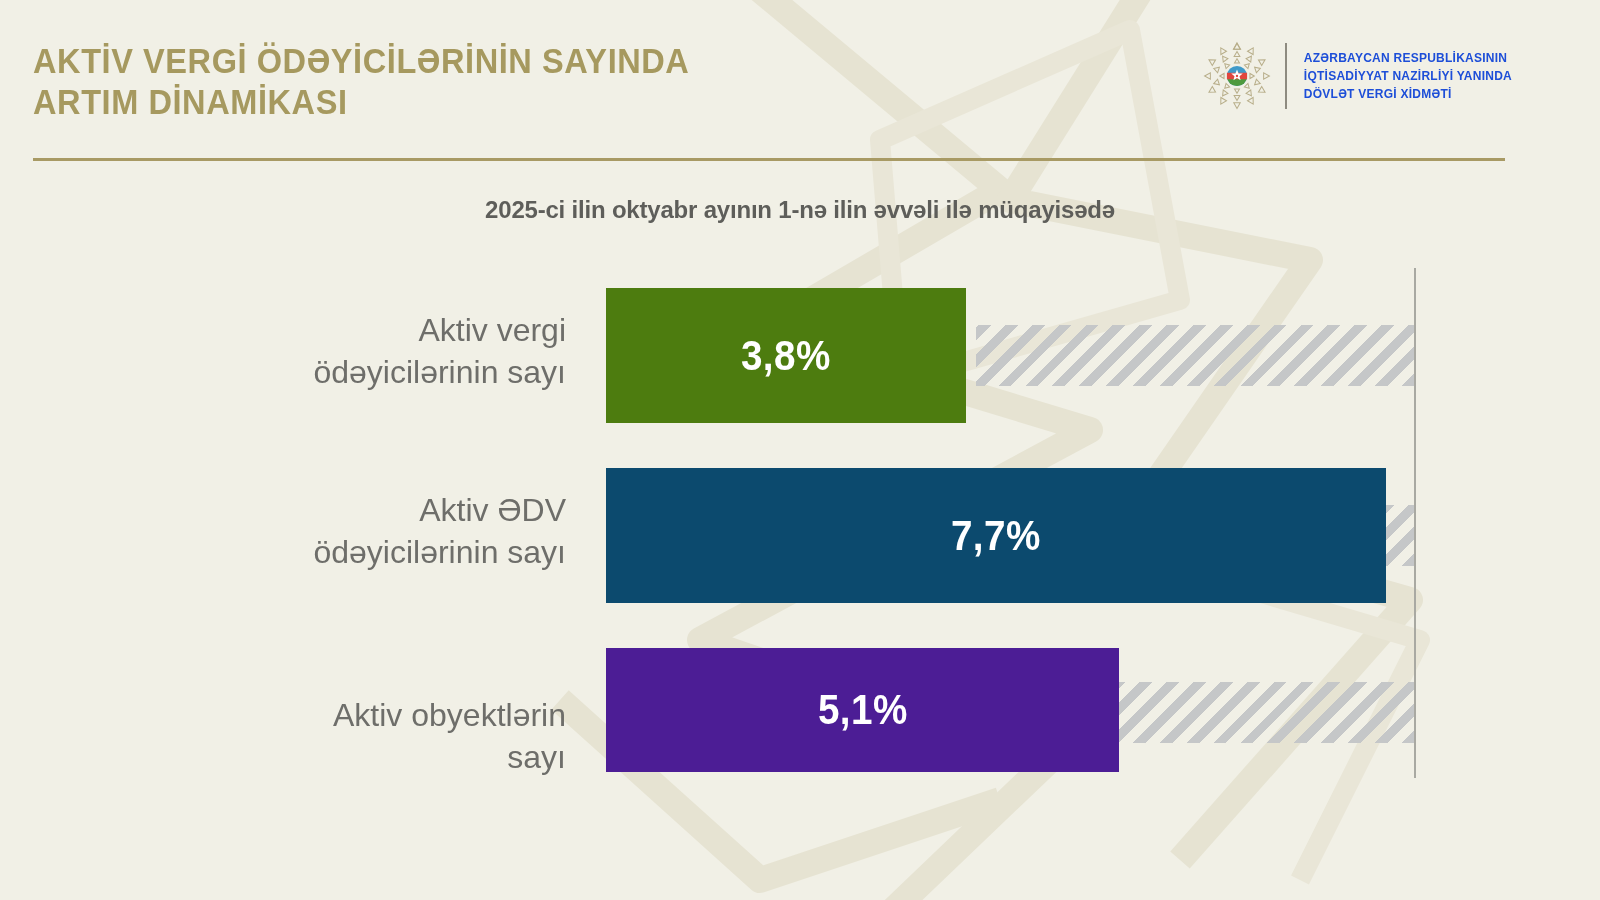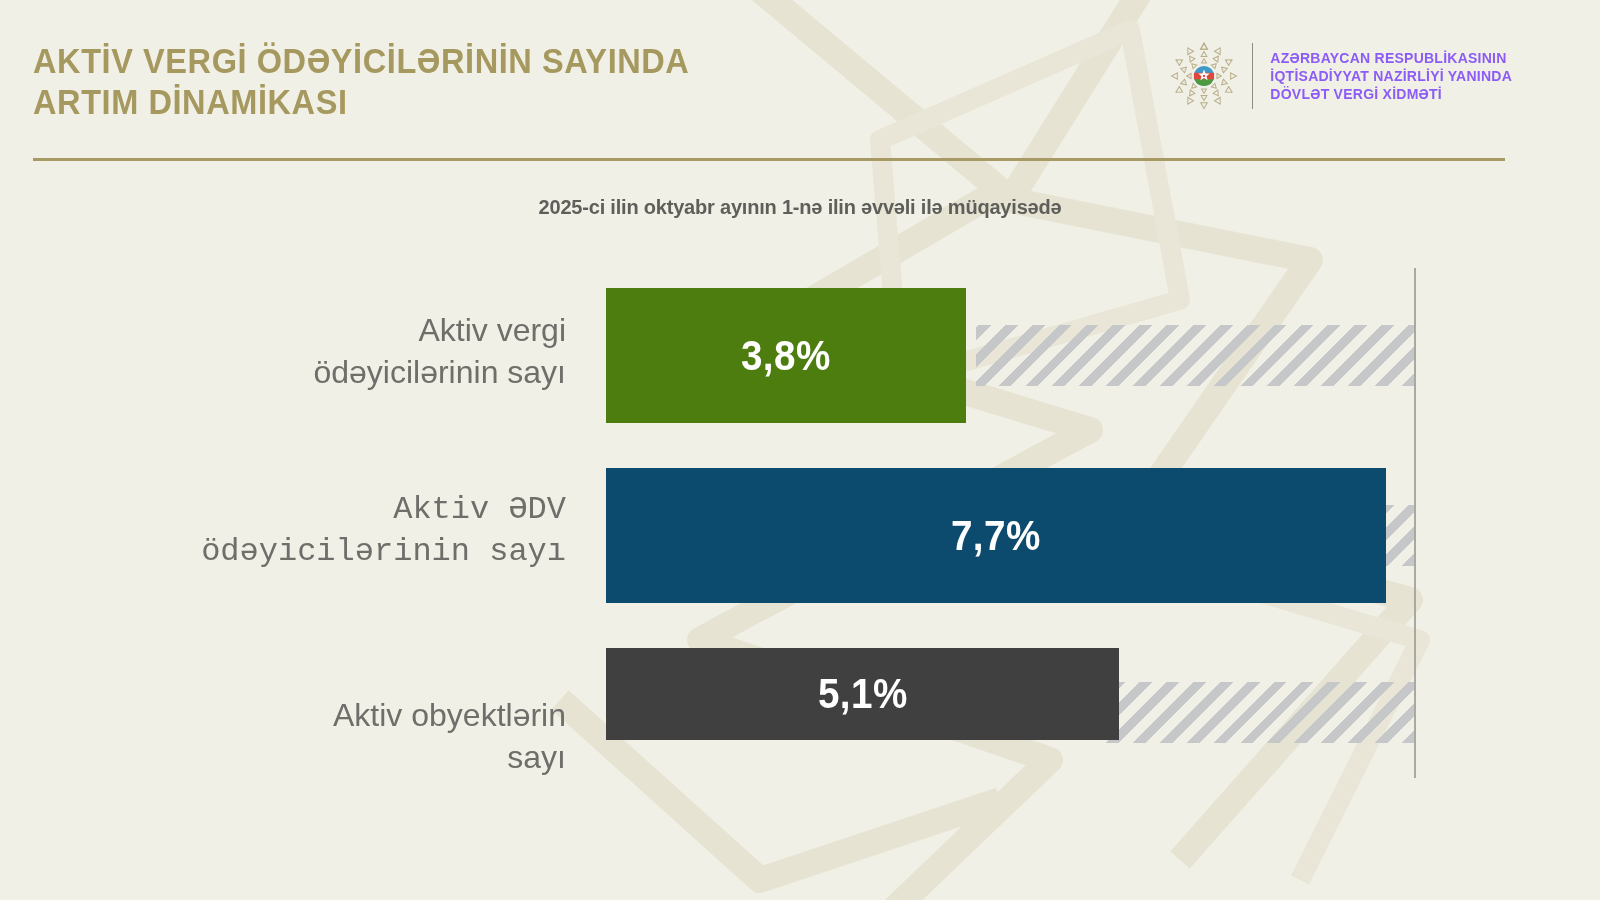--- a/index.html
+++ b/index.html
@@ -40,33 +40,33 @@
   
   #logo{
     position:absolute; right:88px; top:40px;
     display:flex; align-items:center; gap:0px;
   }
   #emblem{ width:72px; height:72px; display:block; }
   #logo-divider{
     width:1.5px; height:66px; background:#8E8B80; margin:0 17px 0 12px;
   }
   #logo-text{
-    font-size:14px;
+    font-size:12px;
     font-weight:bold;
     line-height:18px;
-    color:#8b5cf6;
+    color:#1d4ed8;
     letter-spacing:0.25px;
     white-space:pre-line;
   }
 
   
   #subtitle{
     position:absolute; left:0; top:196px; width:1600px;
     text-align:center;
-    font-size:20px;
+    font-size:24px;
     font-weight:bold;
     color:#5E5E5A;
     letter-spacing:-0.2px;
     z-index:3;
   }
 
   
   #chart{
     position:absolute; left:16px; top:0; width:1600px; height:900px; z-index:2;padding-left:36px;
   }
@@ -190,31 +190,31 @@
   <div class="row" style="top:288px;height:135px;">
     <div class="row-label" style="top:21px;">Aktiv vergi
 ödəyicilərinin sayı</div>
     <div class="hatch" style="left:960px;top:37px;width:438px;height:61px;"></div>
     <div class="bar" style="left:590px;top:0;width:360px;height:135px;background:#4d7c0f;">
       <span class="bar-value">3,8%</span>
     </div>
   </div>
 
   <div class="row" style="top:468px;height:135px;">
-    <div class="row-label" style="top:21px;font-family:Liberation Mono, monospace;">Aktiv ƏDV
+    <div class="row-label" style="top:21px;">Aktiv ƏDV
 ödəyicilərinin sayı</div>
     <div class="hatch" style="left:1340px;top:37px;width:58px;height:61px;"></div>
     <div class="bar" style="left:590px;top:0;width:780px;height:135px;background:#0c4a6e;">
       <span class="bar-value">7,7%</span>
     </div>
   </div>
 
   <div class="row" style="top:648px;height:128px;">
     <div class="row-label" style="top:18px;margin-top:28px;">Aktiv obyektlərin
 sayı</div>
     <div class="hatch" style="left:1088px;top:34px;width:310px;height:61px;"></div>
-    <div class="bar" style="left:590px;top:0;width:513px;height:92px;background:#404040;">
+    <div class="bar" style="left:590px;top:0;width:513px;height:124px;background:#4c1d95;">
       <span class="bar-value">5,1%</span>
     </div>
   </div>
 
   <div id="ref-line"></div>
 </div>
 
 </body></html>

